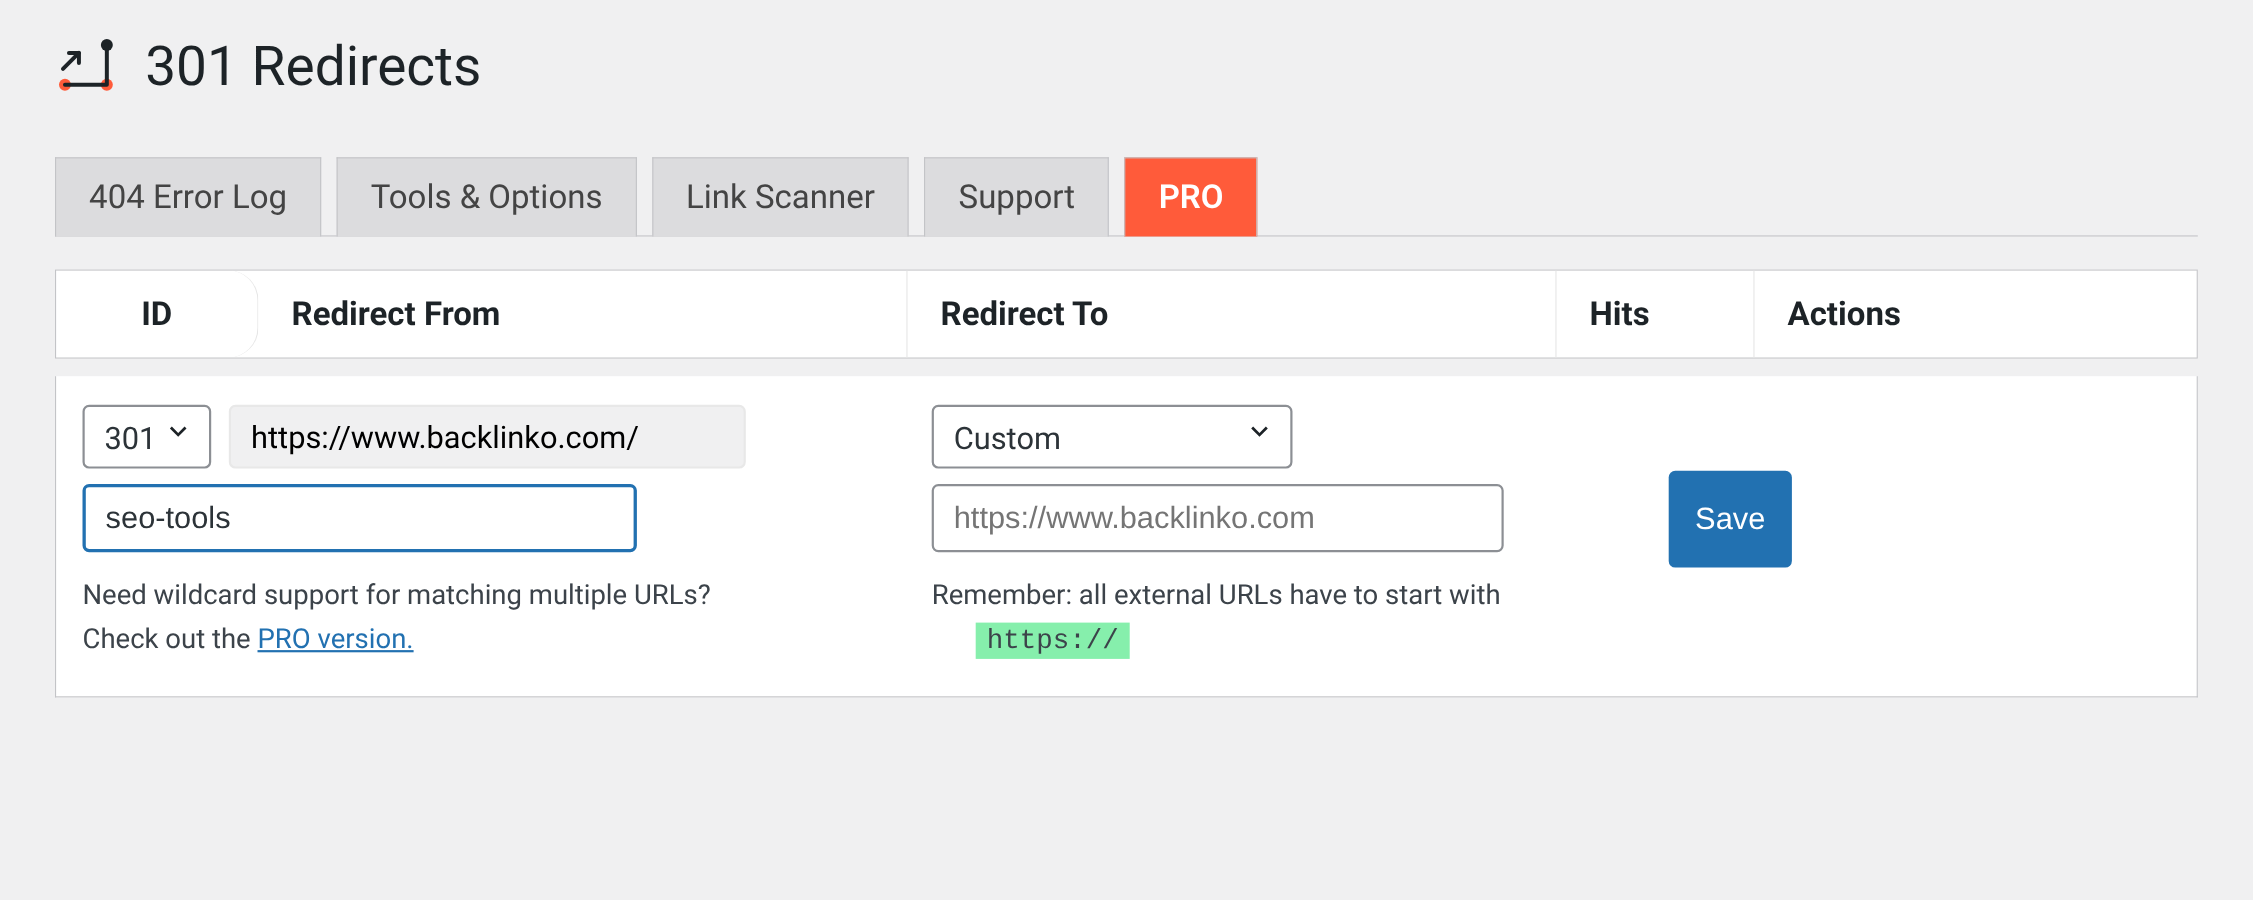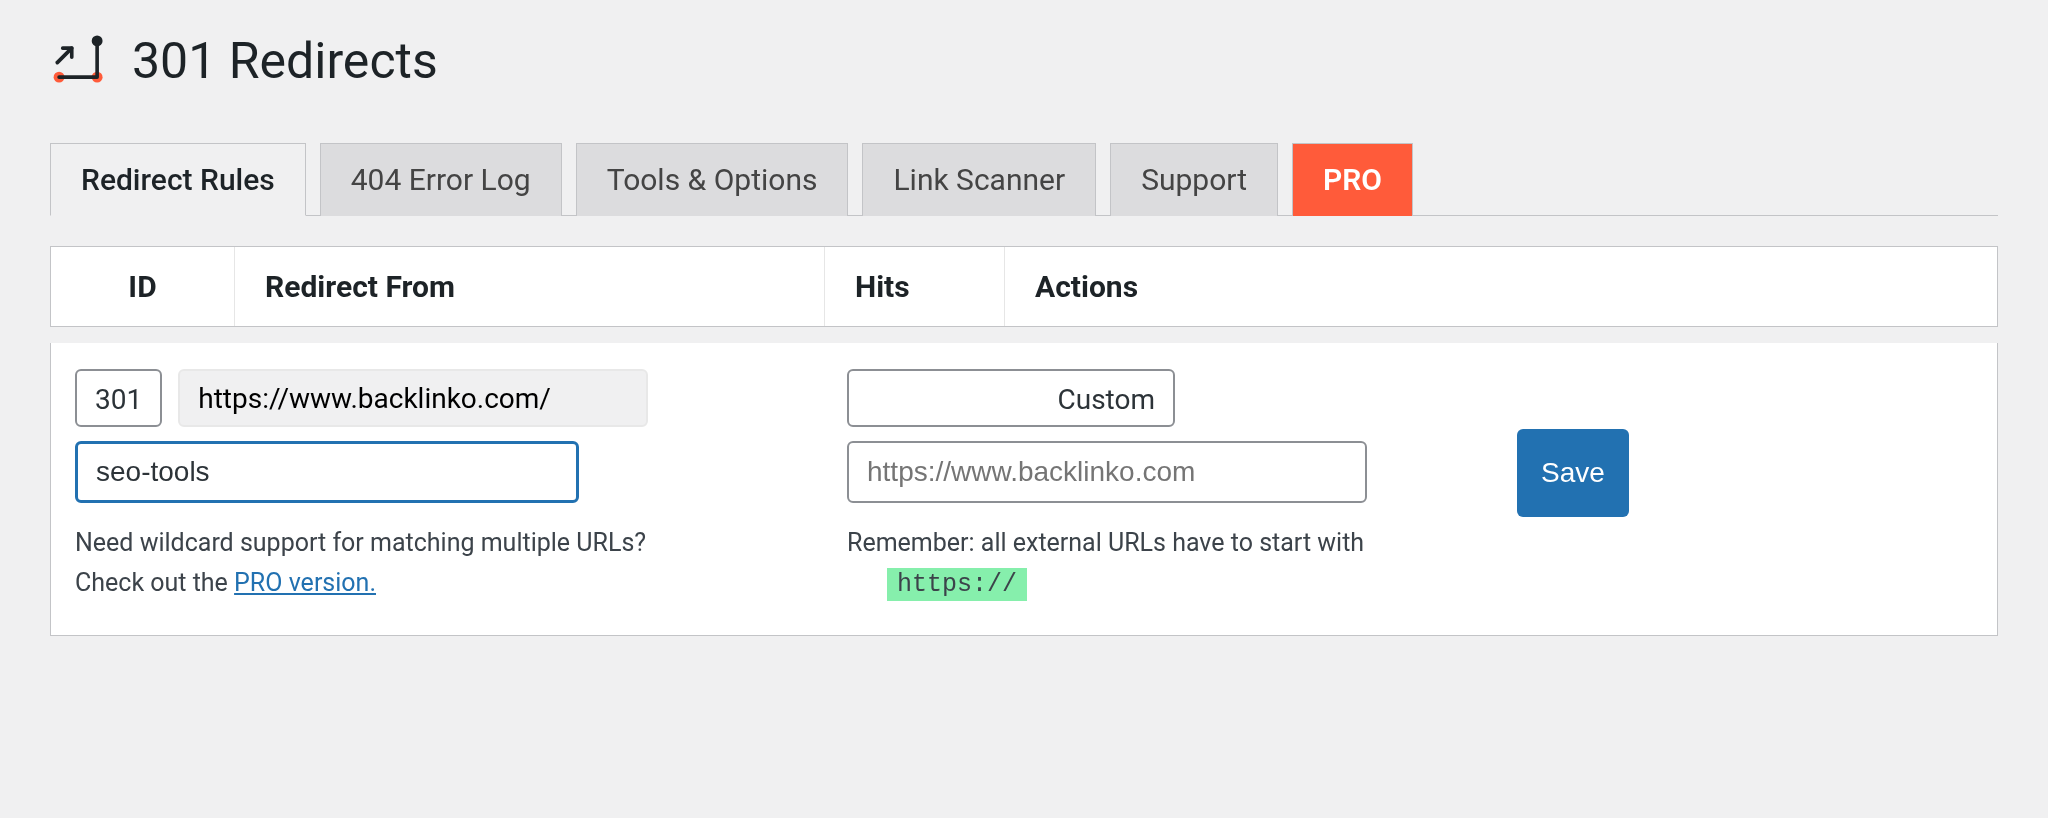--- a/index.html
+++ b/index.html
@@ -64,21 +64,21 @@
     background: #fff;
     border: 1px solid #c3c4c7;
   }
   .thead > div {
     padding: 22px 30px;
     font-size: 30px;
     font-weight: 700;
     border-right: 1px solid #e6e6e6;
   }
   .thead > div:last-child { border-right: none; }
-  .col-id { width: 184px; text-align: center; }
+  .col-id { width: 184px; text-align: center; border-radius: 27px; }
   .col-from { width: 590px; }
   .col-to { width: 590px; }
   .col-hits { width: 180px; }
   .col-actions { flex: 1; }
 
   
   .row-form {
     background: #fff;
     border: 1px solid #c3c4c7;
     border-top: none;
@@ -109,32 +109,31 @@
   }
 
   .from-top {
     display: flex;
     gap: 16px;
     align-items: center;
   }
 
   .select-box {
     display: flex;
-    align-items: flex-end;
+    align-items: flex-start;
     gap: 10px;
     border: 2px solid #8c8f94;
     border-radius: 6px;
     background: #fff;
     padding: 12px 18px;
     font-size: 28px;
     font-weight: 400;
     color: #2c3338;
     cursor: pointer;
     height: 58px;
-    flex-direction: column;
   }
   .select-box.wide { width: 328px; justify-content: space-between; }
 
   .chev {
     width: 20px; height: 20px;
   }
   .chev polyline {
     fill: none;
     stroke: #1d2327;
     stroke-width: 3;
@@ -212,32 +211,32 @@
       <circle cx="52" cy="12" r="6" fill="#1d2327"></circle>
       <path d="M10 52 L52 52 L52 12" fill="none" stroke="#1d2327" stroke-width="4" stroke-linecap="round" stroke-linejoin="round"></path>
       <path d="M8 36 L24 20" fill="none" stroke="#1d2327" stroke-width="4" stroke-linecap="round"></path>
       <polyline points="14,20 24,20 24,30" fill="none" stroke="#1d2327" stroke-width="4" stroke-linecap="round" stroke-linejoin="round"></polyline>
     </svg>
   </span>
   <h1>301 Redirects</h1>
 </div>
 
 <div class="tabs">
-  <div class="tab active">Redirect Rules</div>
   <div class="tab">404 Error Log</div>
   <div class="tab">Tools &amp; Options</div>
   <div class="tab">Link Scanner</div>
   <div class="tab">Support</div>
   <div class="tab pro">PRO</div>
 </div>
 
 <div class="table-wrap">
   <div class="thead">
     <div class="col-id">ID</div>
     <div class="col-from">Redirect From</div>
+    <div class="col-to">Redirect To</div>
     <div class="col-hits">Hits</div>
     <div class="col-actions">Actions</div>
   </div>
 
   <div class="row-form">
 
     <div class="from-block">
       <div class="from-top">
         <div class="select-box">
           <span>301</span>

